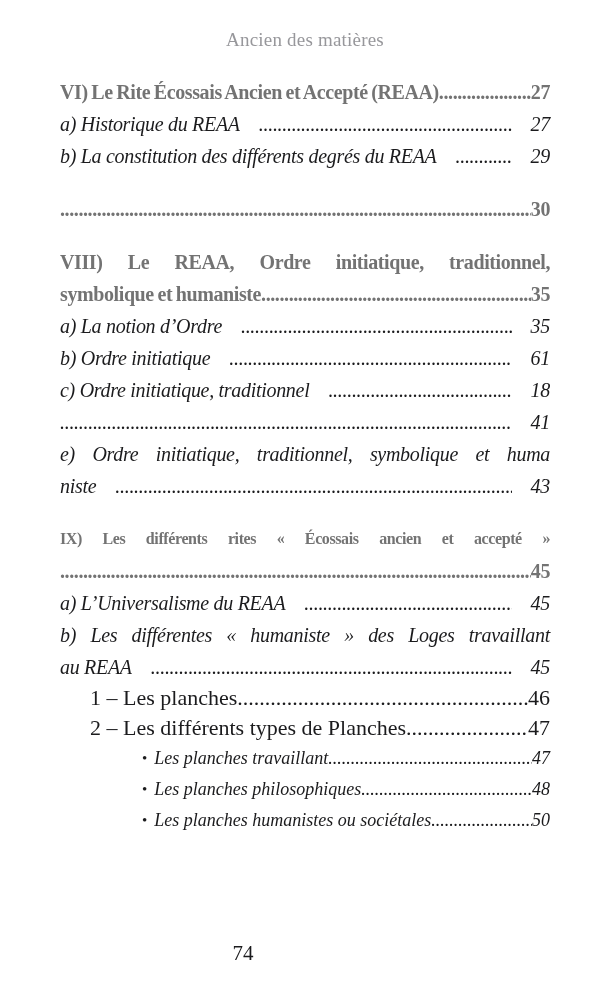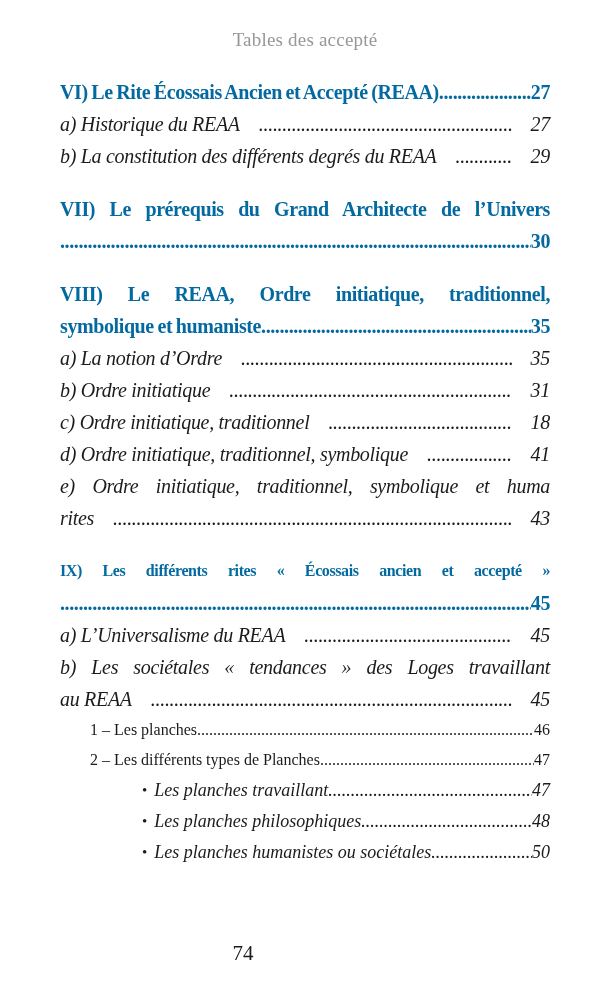--- a/index.html
+++ b/index.html
@@ -27,31 +27,31 @@
   .section + .section { margin-top: 21px; }
 
   .line {
     display: flex;
     align-items: baseline;
     line-height: 32px;
     font-size: 20px;
   }
   .line.heading {
     font-weight: 700;
-    color: #0369a1;
+    color: #737373;
     letter-spacing: -0.4px;
     word-spacing: -1px;
   }
   .line.sub {
     font-style: italic;
     letter-spacing: -0.3px;
     gap: 19px;
   }
   .line.num {
-    font-size: 16px;
+    font-size: 22px;
     line-height: 30px;
     padding-left: 30px;
   }
   .line.bullet {
     font-size: 18px;
     line-height: 30px;
     padding-left: 82px;
     font-style: italic;
   }
   .line.compact { font-size: 16px; }
@@ -88,42 +88,41 @@
     width: 486px;
     text-align: center;
     font-size: 21px;
     color: #1b1b1d;
   }
 </style>
 </head>
 <body>
 
 <div class="page">
-  <div class="running-header">Tables des accepté</div>
+  <div class="running-header">Ancien des matières</div>
 
   <main class="toc">
       <section class="section">
         <div class="line heading">
           <span class="txt">VI) Le Rite Écossais Ancien et Accepté (REAA)</span>
           <span class="leader" aria-hidden="true">..........................................................................................................................................................................</span>
           <span class="pg">27</span>
         </div>
         <div class="line sub">
           <span class="txt">a) Historique du REAA</span>
           <span class="leader" aria-hidden="true">..........................................................................................................................................................................</span>
           <span class="pg">27</span>
         </div>
         <div class="line sub">
           <span class="txt">b) La constitution des différents degrés du REAA</span>
           <span class="leader" aria-hidden="true">..........................................................................................................................................................................</span>
           <span class="pg">29</span>
         </div>
       </section>
       <section class="section">
-        <div class="line heading justify"><span class="txt">VII) Le prérequis du Grand Architecte de l’Univers</span></div>
         <div class="line heading">
           <span class="txt"></span>
           <span class="leader" aria-hidden="true">..........................................................................................................................................................................</span>
           <span class="pg">30</span>
         </div>
       </section>
       <section class="section">
         <div class="line heading justify"><span class="txt">VIII) Le REAA, Ordre initiatique, traditionnel,</span></div>
         <div class="line heading">
           <span class="txt">symbolique et humaniste</span>
@@ -131,52 +130,51 @@
           <span class="pg">35</span>
         </div>
         <div class="line sub">
           <span class="txt">a) La notion d’Ordre</span>
           <span class="leader" aria-hidden="true">..........................................................................................................................................................................</span>
           <span class="pg">35</span>
         </div>
         <div class="line sub">
           <span class="txt">b) Ordre initiatique</span>
           <span class="leader" aria-hidden="true">..........................................................................................................................................................................</span>
-          <span class="pg">31</span>
+          <span class="pg">61</span>
         </div>
         <div class="line sub">
           <span class="txt">c) Ordre initiatique, traditionnel</span>
           <span class="leader" aria-hidden="true">..........................................................................................................................................................................</span>
           <span class="pg">18</span>
         </div>
         <div class="line sub">
-          <span class="txt">d) Ordre initiatique, traditionnel, symbolique</span>
           <span class="leader" aria-hidden="true">..........................................................................................................................................................................</span>
           <span class="pg">41</span>
         </div>
         <div class="line sub justify"><span class="txt">e) Ordre initiatique, traditionnel, symbolique et huma</span></div>
         <div class="line sub">
-          <span class="txt">rites</span>
+          <span class="txt">niste</span>
           <span class="leader" aria-hidden="true">..........................................................................................................................................................................</span>
           <span class="pg">43</span>
         </div>
       </section>
       <section class="section">
         <div class="line heading justify compact"><span class="txt">IX) Les différents rites « Écossais ancien et accepté »</span></div>
         <div class="line heading">
           <span class="txt"></span>
           <span class="leader" aria-hidden="true">..........................................................................................................................................................................</span>
           <span class="pg">45</span>
         </div>
         <div class="line sub">
           <span class="txt">a) L’Universalisme du REAA</span>
           <span class="leader" aria-hidden="true">..........................................................................................................................................................................</span>
           <span class="pg">45</span>
         </div>
-        <div class="line sub justify"><span class="txt">b) Les sociétales « tendances » des Loges travaillant</span></div>
+        <div class="line sub justify"><span class="txt">b) Les différentes « humaniste » des Loges travaillant</span></div>
         <div class="line sub">
           <span class="txt">au REAA</span>
           <span class="leader" aria-hidden="true">..........................................................................................................................................................................</span>
           <span class="pg">45</span>
         </div>
         <div class="line num">
           <span class="txt">1 – Les planches</span>
           <span class="leader" aria-hidden="true">..........................................................................................................................................................................</span>
           <span class="pg">46</span>
         </div>

